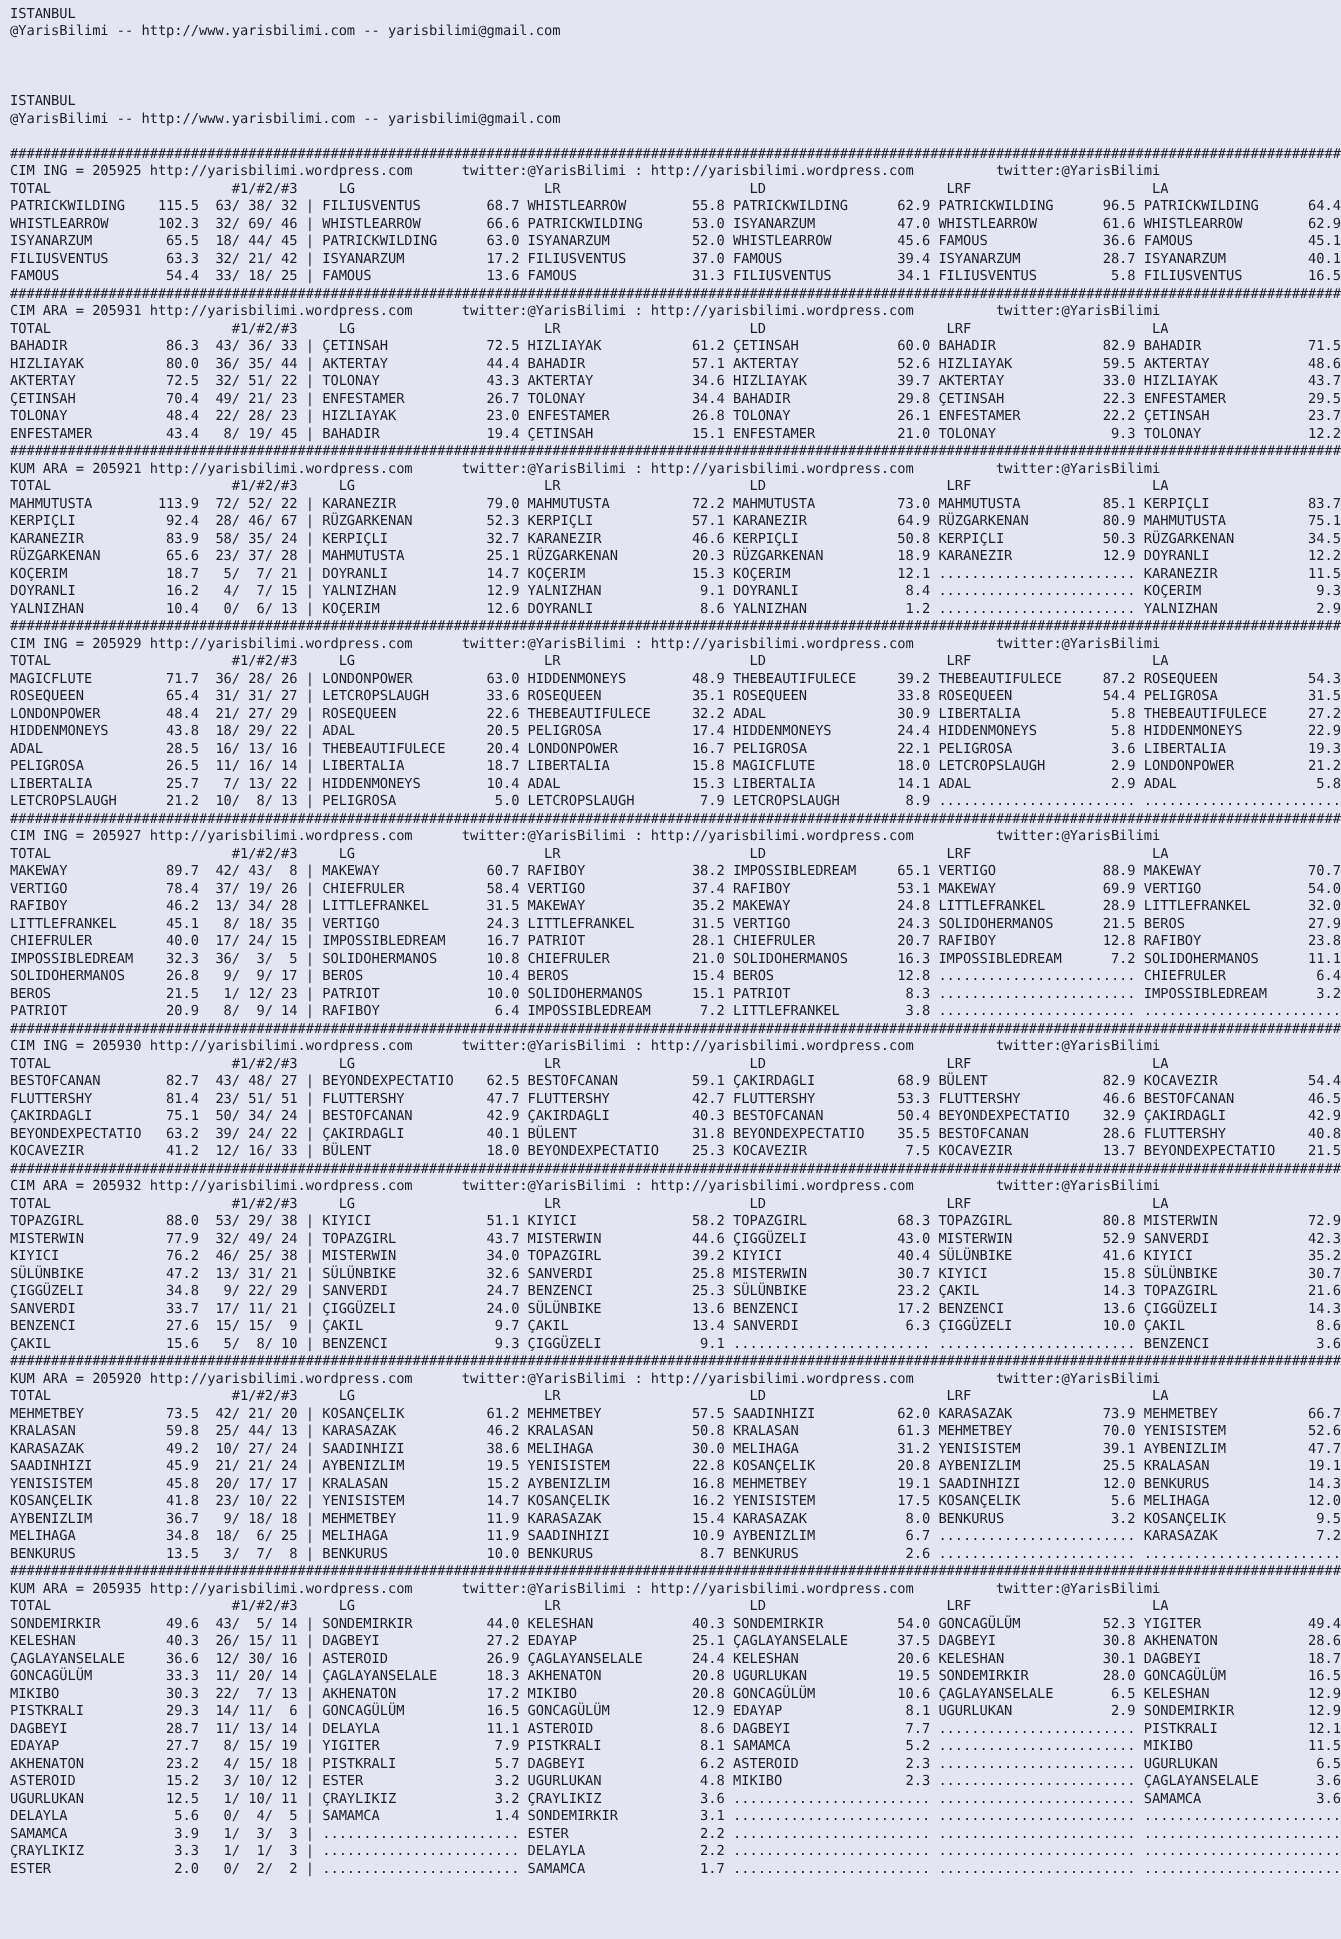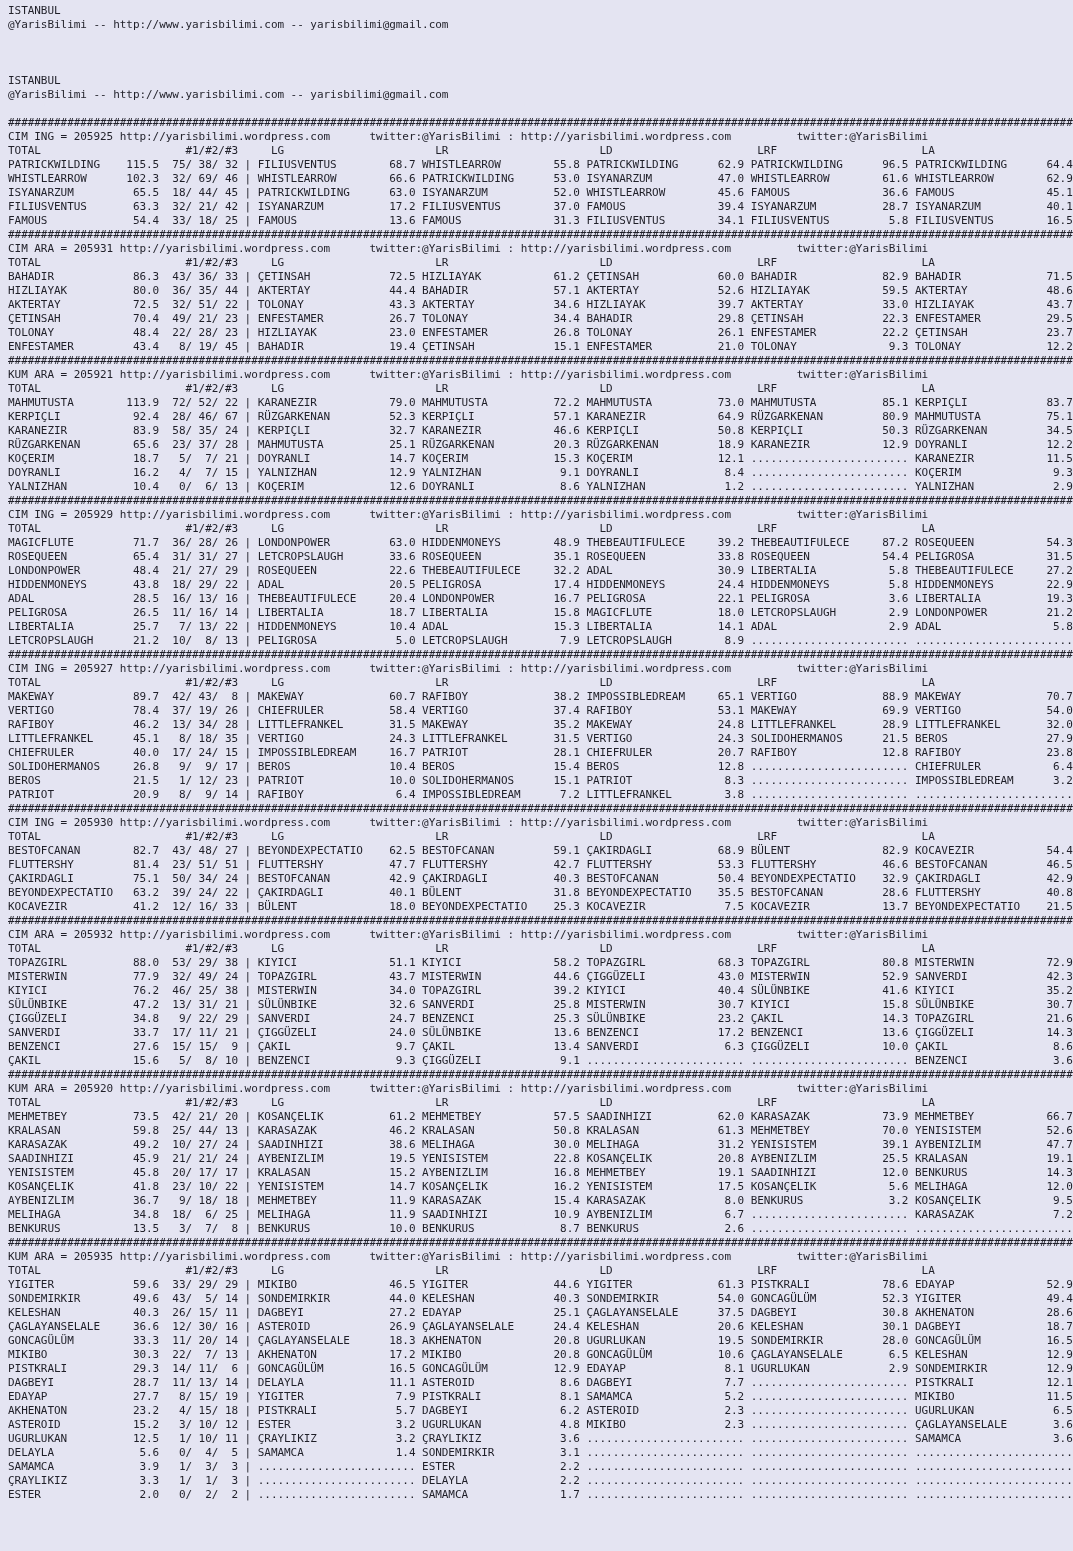--- a/index.html
+++ b/index.html
@@ -28,21 +28,21 @@
   <div class="line blank"></div>
   <div class="line blank"></div>
   <div class="line">ISTANBUL</div>
   <div class="line">@YarisBilimi -- http://www.yarisbilimi.com -- yarisbilimi@gmail.com</div>
   <div class="line blank"></div>
   <div id="sections">
       <div>
         <div class="line">##################################################################################################################################################################</div>
         <div class="line">CIM ING = 205925 http://yarisbilimi.wordpress.com      twitter:@YarisBilimi : http://yarisbilimi.wordpress.com          twitter:@YarisBilimi</div>
         <div class="line">TOTAL                      #1/#2/#3     LG                       LR                       LD                      LRF                      LA</div>
-        <div class="line">PATRICKWILDING    115.5  75/ 38/ 32 | FILIUSVENTUS        68.7 WHISTLEARROW        55.8 PATRICKWILDING      62.9 PATRICKWILDING      96.5 PATRICKWILDING      64.4</div>
+        <div class="line">PATRICKWILDING    115.5  63/ 38/ 32 | FILIUSVENTUS        68.7 WHISTLEARROW        55.8 PATRICKWILDING      62.9 PATRICKWILDING      96.5 PATRICKWILDING      64.4</div>
         <div class="line">WHISTLEARROW      102.3  32/ 69/ 46 | WHISTLEARROW        66.6 PATRICKWILDING      53.0 ISYANARZUM          47.0 WHISTLEARROW        61.6 WHISTLEARROW        62.9</div>
         <div class="line">ISYANARZUM         65.5  18/ 44/ 45 | PATRICKWILDING      63.0 ISYANARZUM          52.0 WHISTLEARROW        45.6 FAMOUS              36.6 FAMOUS              45.1</div>
         <div class="line">FILIUSVENTUS       63.3  32/ 21/ 42 | ISYANARZUM          17.2 FILIUSVENTUS        37.0 FAMOUS              39.4 ISYANARZUM          28.7 ISYANARZUM          40.1</div>
         <div class="line">FAMOUS             54.4  33/ 18/ 25 | FAMOUS              13.6 FAMOUS              31.3 FILIUSVENTUS        34.1 FILIUSVENTUS         5.8 FILIUSVENTUS        16.5</div>
       </div>
       <div>
         <div class="line">##################################################################################################################################################################</div>
         <div class="line">CIM ARA = 205931 http://yarisbilimi.wordpress.com      twitter:@YarisBilimi : http://yarisbilimi.wordpress.com          twitter:@YarisBilimi</div>
         <div class="line">TOTAL                      #1/#2/#3     LG                       LR                       LD                      LRF                      LA</div>
         <div class="line">BAHADIR            86.3  43/ 36/ 33 | ÇETINSAH            72.5 HIZLIAYAK           61.2 ÇETINSAH            60.0 BAHADIR             82.9 BAHADIR             71.5</div>
@@ -79,20 +79,21 @@
       </div>
       <div>
         <div class="line">##################################################################################################################################################################</div>
         <div class="line">CIM ING = 205927 http://yarisbilimi.wordpress.com      twitter:@YarisBilimi : http://yarisbilimi.wordpress.com          twitter:@YarisBilimi</div>
         <div class="line">TOTAL                      #1/#2/#3     LG                       LR                       LD                      LRF                      LA</div>
         <div class="line">MAKEWAY            89.7  42/ 43/  8 | MAKEWAY             60.7 RAFIBOY             38.2 IMPOSSIBLEDREAM     65.1 VERTIGO             88.9 MAKEWAY             70.7</div>
         <div class="line">VERTIGO            78.4  37/ 19/ 26 | CHIEFRULER          58.4 VERTIGO             37.4 RAFIBOY             53.1 MAKEWAY             69.9 VERTIGO             54.0</div>
         <div class="line">RAFIBOY            46.2  13/ 34/ 28 | LITTLEFRANKEL       31.5 MAKEWAY             35.2 MAKEWAY             24.8 LITTLEFRANKEL       28.9 LITTLEFRANKEL       32.0</div>
         <div class="line">LITTLEFRANKEL      45.1   8/ 18/ 35 | VERTIGO             24.3 LITTLEFRANKEL       31.5 VERTIGO             24.3 SOLIDOHERMANOS      21.5 BEROS               27.9</div>
         <div class="line">CHIEFRULER         40.0  17/ 24/ 15 | IMPOSSIBLEDREAM     16.7 PATRIOT             28.1 CHIEFRULER          20.7 RAFIBOY             12.8 RAFIBOY             23.8</div>
+        <div class="line">IMPOSSIBLEDREAM    32.3  36/  3/  5 | SOLIDOHERMANOS      10.8 CHIEFRULER          21.0 SOLIDOHERMANOS      16.3 IMPOSSIBLEDREAM      7.2 SOLIDOHERMANOS      11.1</div>
         <div class="line">SOLIDOHERMANOS     26.8   9/  9/ 17 | BEROS               10.4 BEROS               15.4 BEROS               12.8 ........................ CHIEFRULER           6.4</div>
         <div class="line">BEROS              21.5   1/ 12/ 23 | PATRIOT             10.0 SOLIDOHERMANOS      15.1 PATRIOT              8.3 ........................ IMPOSSIBLEDREAM      3.2</div>
         <div class="line">PATRIOT            20.9   8/  9/ 14 | RAFIBOY              6.4 IMPOSSIBLEDREAM      7.2 LITTLEFRANKEL        3.8 ........................ ........................</div>
       </div>
       <div>
         <div class="line">##################################################################################################################################################################</div>
         <div class="line">CIM ING = 205930 http://yarisbilimi.wordpress.com      twitter:@YarisBilimi : http://yarisbilimi.wordpress.com          twitter:@YarisBilimi</div>
         <div class="line">TOTAL                      #1/#2/#3     LG                       LR                       LD                      LRF                      LA</div>
         <div class="line">BESTOFCANAN        82.7  43/ 48/ 27 | BEYONDEXPECTATIO    62.5 BESTOFCANAN         59.1 ÇAKIRDAGLI          68.9 BÜLENT              82.9 KOCAVEZIR           54.4</div>
         <div class="line">FLUTTERSHY         81.4  23/ 51/ 51 | FLUTTERSHY          47.7 FLUTTERSHY          42.7 FLUTTERSHY          53.3 FLUTTERSHY          46.6 BESTOFCANAN         46.5</div>
@@ -124,21 +125,20 @@
         <div class="line">YENISISTEM         45.8  20/ 17/ 17 | KRALASAN            15.2 AYBENIZLIM          16.8 MEHMETBEY           19.1 SAADINHIZI          12.0 BENKURUS            14.3</div>
         <div class="line">KOSANÇELIK         41.8  23/ 10/ 22 | YENISISTEM          14.7 KOSANÇELIK          16.2 YENISISTEM          17.5 KOSANÇELIK           5.6 MELIHAGA            12.0</div>
         <div class="line">AYBENIZLIM         36.7   9/ 18/ 18 | MEHMETBEY           11.9 KARASAZAK           15.4 KARASAZAK            8.0 BENKURUS             3.2 KOSANÇELIK           9.5</div>
         <div class="line">MELIHAGA           34.8  18/  6/ 25 | MELIHAGA            11.9 SAADINHIZI          10.9 AYBENIZLIM           6.7 ........................ KARASAZAK            7.2</div>
         <div class="line">BENKURUS           13.5   3/  7/  8 | BENKURUS            10.0 BENKURUS             8.7 BENKURUS             2.6 ........................ ........................</div>
       </div>
       <div>
         <div class="line">##################################################################################################################################################################</div>
         <div class="line">KUM ARA = 205935 http://yarisbilimi.wordpress.com      twitter:@YarisBilimi : http://yarisbilimi.wordpress.com          twitter:@YarisBilimi</div>
         <div class="line">TOTAL                      #1/#2/#3     LG                       LR                       LD                      LRF                      LA</div>
-        <div class="line">YIGITER            59.6  33/ 29/ 29 | MIKIBO              46.5 YIGITER             44.6 YIGITER             61.3 PISTKRALI           78.6 EDAYAP              52.9</div>
         <div class="line">SONDEMIRKIR        49.6  43/  5/ 14 | SONDEMIRKIR         44.0 KELESHAN            40.3 SONDEMIRKIR         54.0 GONCAGÜLÜM          52.3 YIGITER             49.4</div>
         <div class="line">KELESHAN           40.3  26/ 15/ 11 | DAGBEYI             27.2 EDAYAP              25.1 ÇAGLAYANSELALE      37.5 DAGBEYI             30.8 AKHENATON           28.6</div>
         <div class="line">ÇAGLAYANSELALE     36.6  12/ 30/ 16 | ASTEROID            26.9 ÇAGLAYANSELALE      24.4 KELESHAN            20.6 KELESHAN            30.1 DAGBEYI             18.7</div>
         <div class="line">GONCAGÜLÜM         33.3  11/ 20/ 14 | ÇAGLAYANSELALE      18.3 AKHENATON           20.8 UGURLUKAN           19.5 SONDEMIRKIR         28.0 GONCAGÜLÜM          16.5</div>
         <div class="line">MIKIBO             30.3  22/  7/ 13 | AKHENATON           17.2 MIKIBO              20.8 GONCAGÜLÜM          10.6 ÇAGLAYANSELALE       6.5 KELESHAN            12.9</div>
         <div class="line">PISTKRALI          29.3  14/ 11/  6 | GONCAGÜLÜM          16.5 GONCAGÜLÜM          12.9 EDAYAP               8.1 UGURLUKAN            2.9 SONDEMIRKIR         12.9</div>
         <div class="line">DAGBEYI            28.7  11/ 13/ 14 | DELAYLA             11.1 ASTEROID             8.6 DAGBEYI              7.7 ........................ PISTKRALI           12.1</div>
         <div class="line">EDAYAP             27.7   8/ 15/ 19 | YIGITER              7.9 PISTKRALI            8.1 SAMAMCA              5.2 ........................ MIKIBO              11.5</div>
         <div class="line">AKHENATON          23.2   4/ 15/ 18 | PISTKRALI            5.7 DAGBEYI              6.2 ASTEROID             2.3 ........................ UGURLUKAN            6.5</div>
         <div class="line">ASTEROID           15.2   3/ 10/ 12 | ESTER                3.2 UGURLUKAN            4.8 MIKIBO               2.3 ........................ ÇAGLAYANSELALE       3.6</div>

